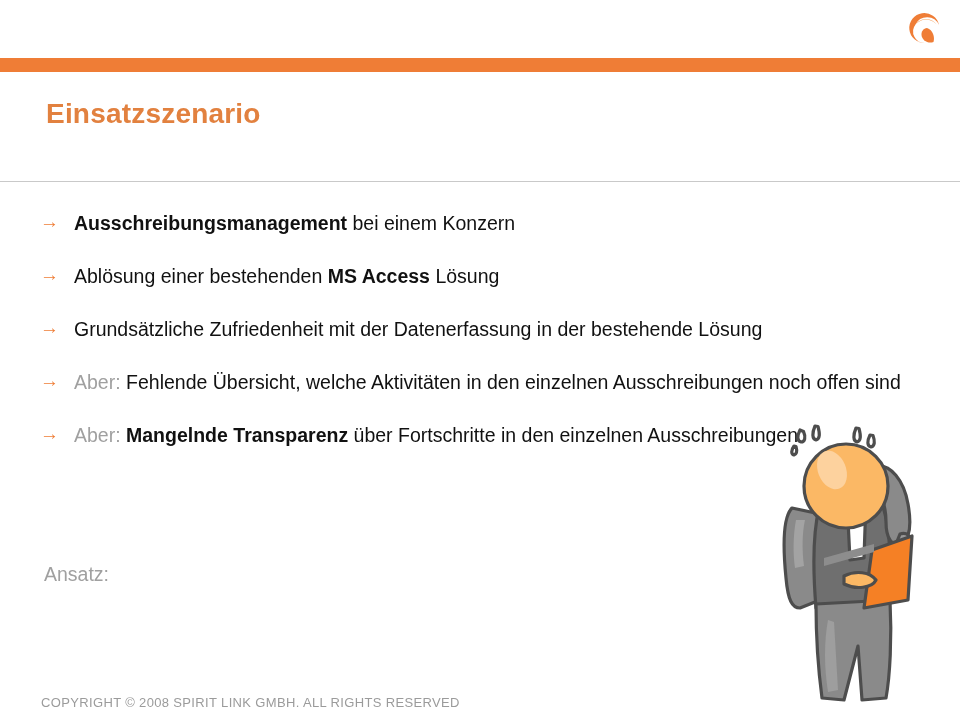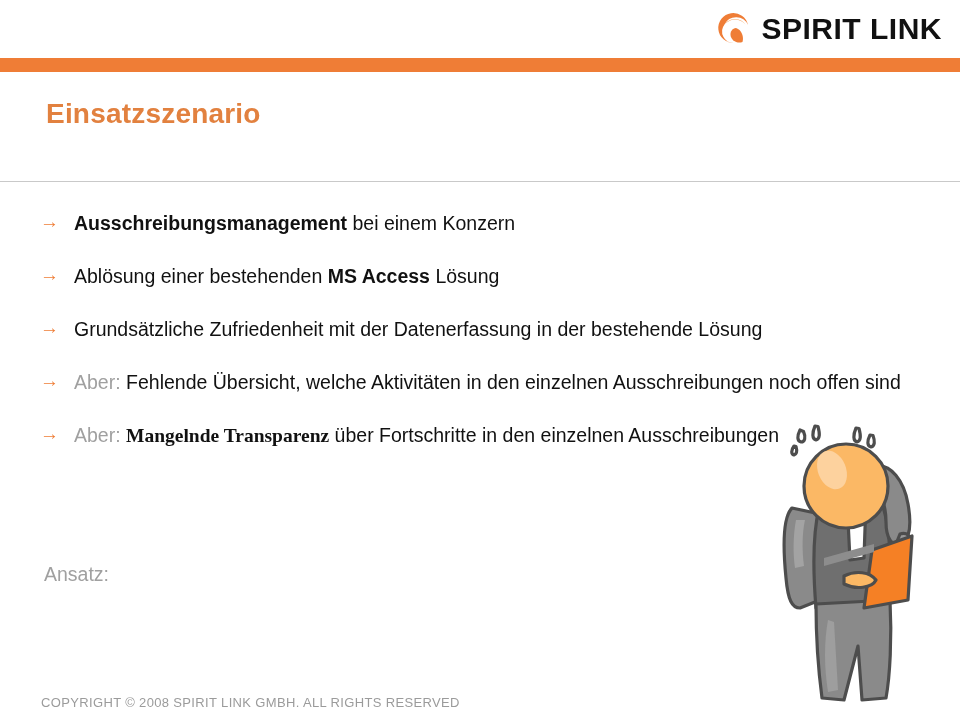--- a/index.html
+++ b/index.html
@@ -156,21 +156,20 @@
 
 <div class="header">
   <div class="logo-block">
     <div class="logo-mark">
       <svg width="36" height="36" viewBox="0 0 36 36">
         <path d="M33 14 A15 15 0 1 0 19 32 A11.5 11.5 0 0 1 9.5 13.5 A13 13 0 0 1 33 14 Z" fill="#ef7d36"></path>
         <path d="M30.5 13.5 A13.5 13.5 0 0 0 10 13 A12.6 12.6 0 0 1 30.5 13.5 Z" fill="#f6a463"></path>
         <path d="M21 17 C27 19 29 26 27.5 31 C22 33 16 29.5 15.5 24 C15.2 20.2 17.6 17.2 21 17 Z" fill="#ef7d36"></path>
       </svg>
     </div>
-    <div class="logo-wordmark">SPIRIT LINK</div>
   </div>
 </div>
 
 <div class="orange-bar"></div>
 
 <div class="slide-title">Einsatzszenario</div>
 <div class="title-rule"></div>
 
 <div class="bullets" id="bullet-list">
     <div class="bullet-row">
@@ -184,21 +183,21 @@
     <div class="bullet-row">
       <div class="bullet-arrow">→</div>
       <div class="bullet-text"><span>Grundsätzliche Zufriedenheit mit der Datenerfassung in der bestehende Lösung</span></div>
     </div>
     <div class="bullet-row">
       <div class="bullet-arrow">→</div>
       <div class="bullet-text"><span class="muted">Aber: </span><span style="font-weight: normal;">Fehlende Übersicht</span><span>, welche Aktivitäten in den einzelnen Ausschreibungen noch offen sind</span></div>
     </div>
     <div class="bullet-row">
       <div class="bullet-arrow">→</div>
-      <div class="bullet-text"><span class="muted">Aber: </span><span style="font-weight: bold; font-family: Liberation Serif, serif;">Mangelnde Transparenz</span><span> über Fortschritte in den einzelnen Ausschreibungen</span></div>
+      <div class="bullet-text"><span class="muted">Aber: </span><span style="font-weight: bold;">Mangelnde Transparenz</span><span> über Fortschritte in den einzelnen Ausschreibungen</span></div>
     </div>
   </div>
 
 <div class="statements" id="statement-list">
     <div class="stmt-row">
       <div class="stmt-label">Ansatz:</div>
     </div>
   </div>
 
 <div class="figure">

